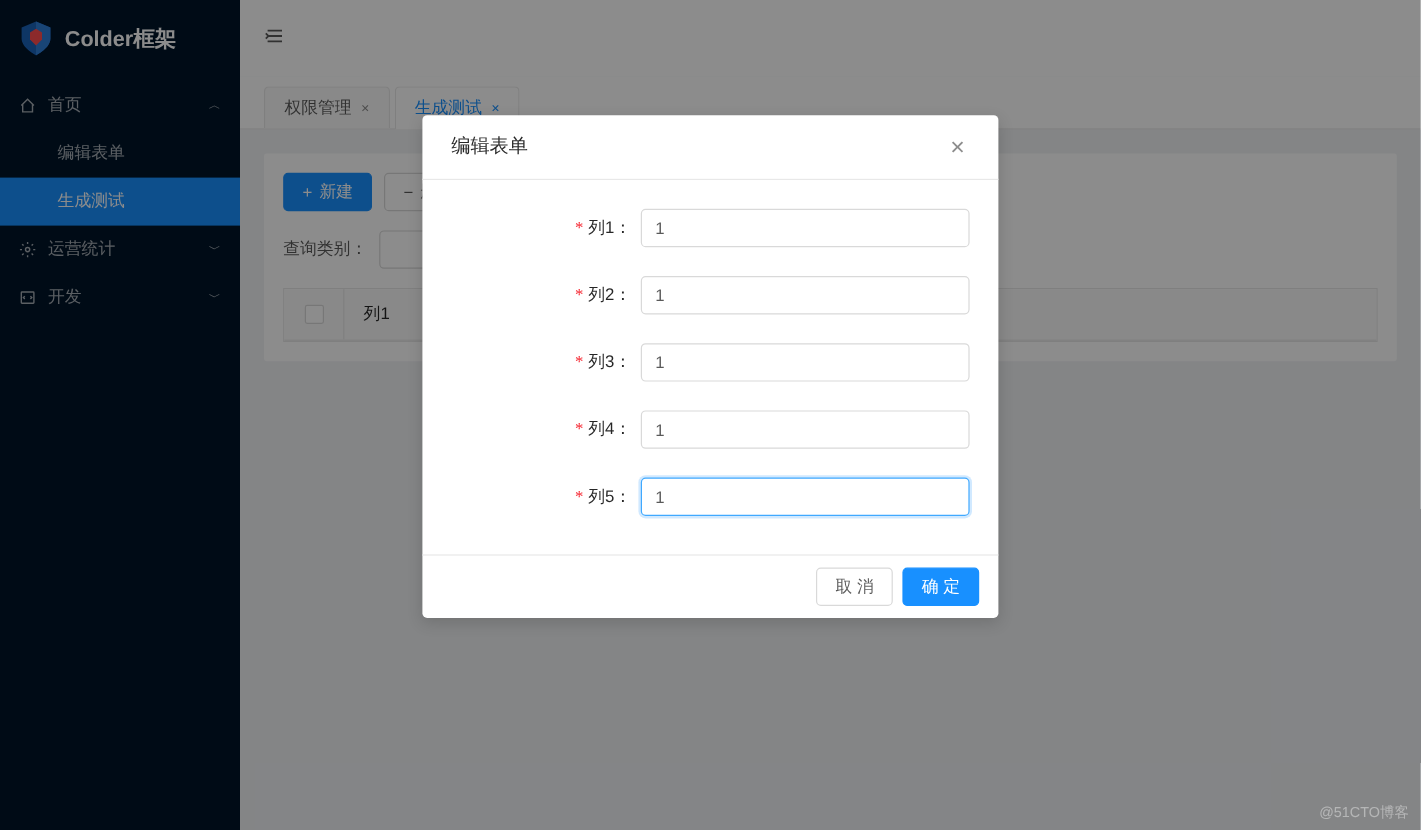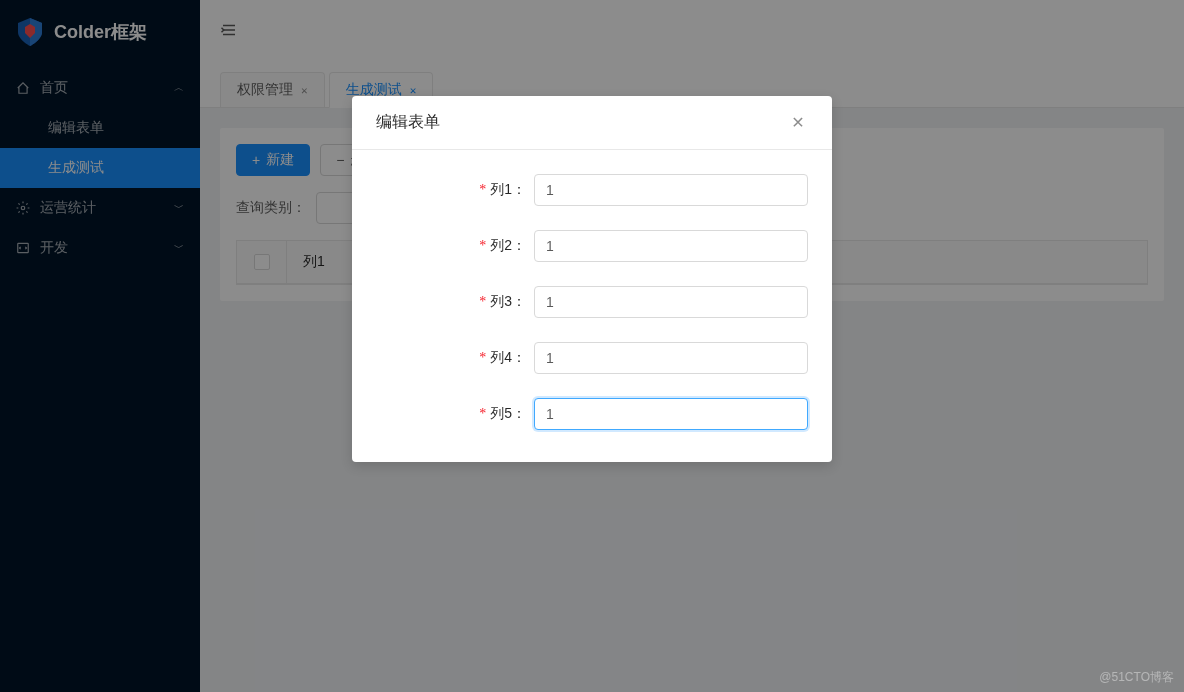--- a/index.html
+++ b/index.html
@@ -212,16 +212,20 @@
         </div>
         <div class="form-item">
           <label class="form-label"><span class="req">*</span><span>列4</span>：</label>
           <input class="form-input" value="1" style="">
         </div>
         <div class="form-item">
           <label class="form-label"><span class="req">*</span><span>列5</span>：</label>
           <input class="form-input focused" value="1" style="">
         </div>
       </div>
+    <div class="modal-footer">
+      <button class="btn btn-default">取 消</button>
+      <button class="btn btn-primary">确 定</button>
+    </div>
   </div>
 </div>
 
 <div class="watermark">@51CTO博客</div>
 
 </body></html>

